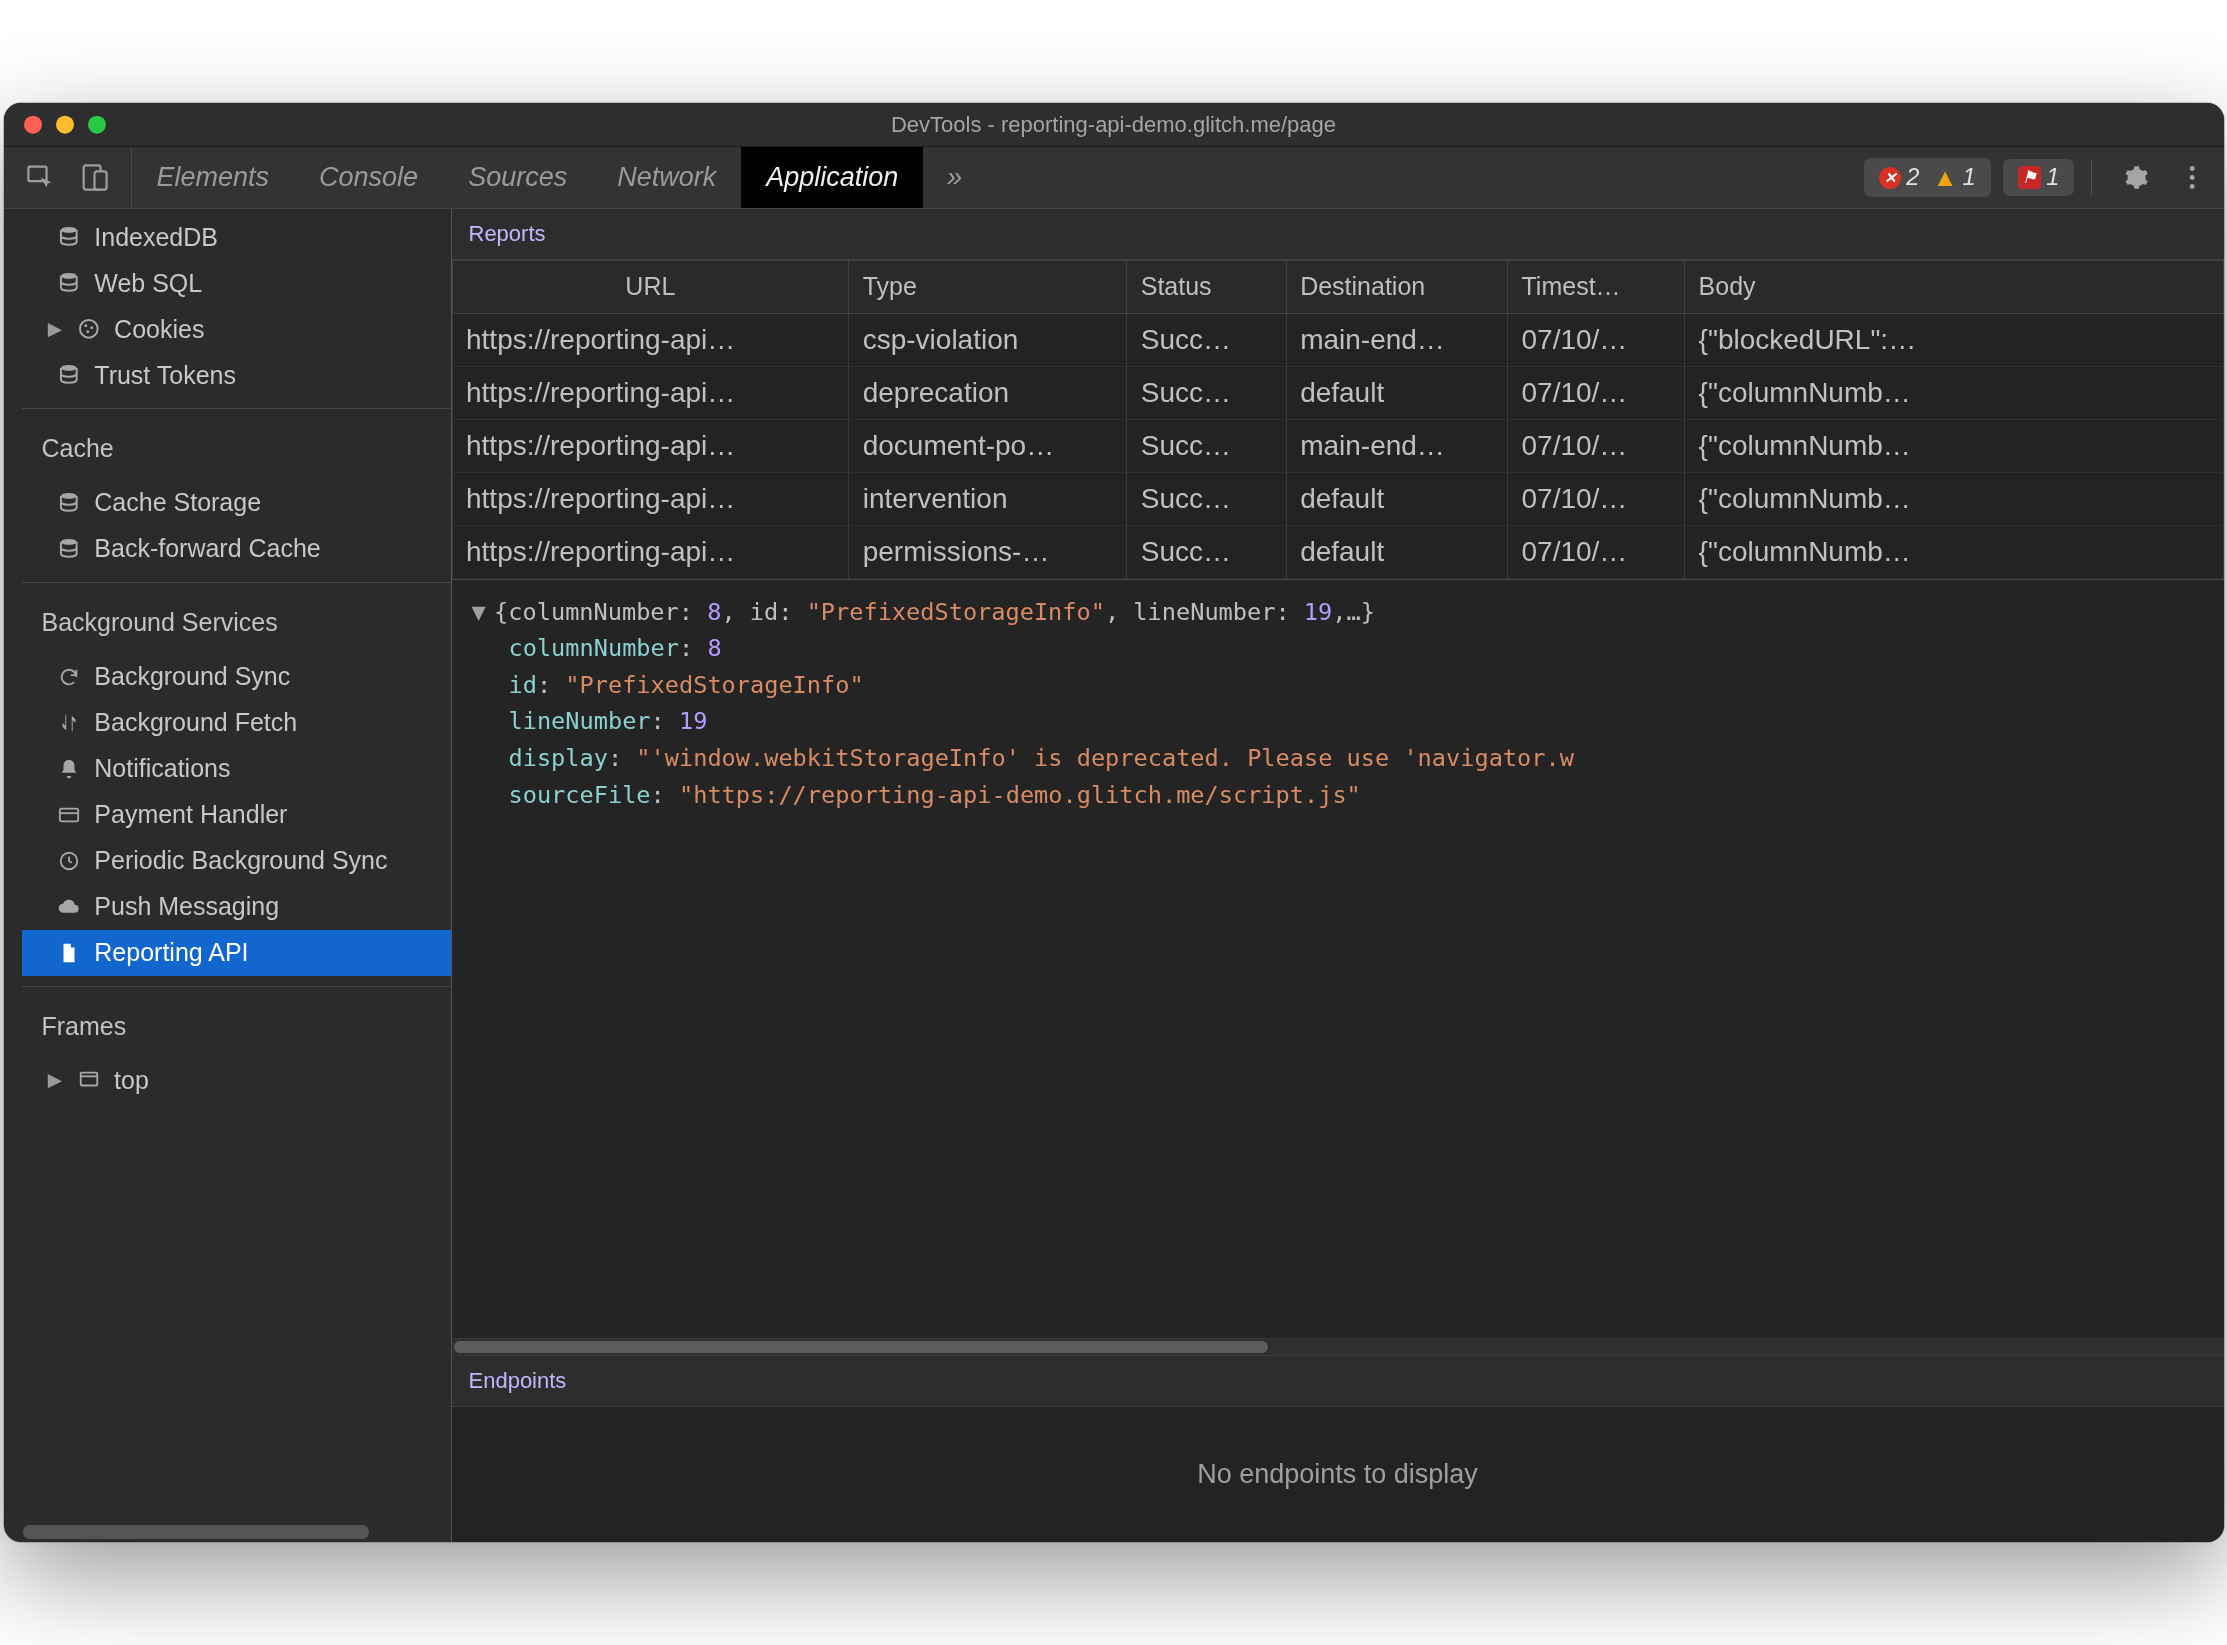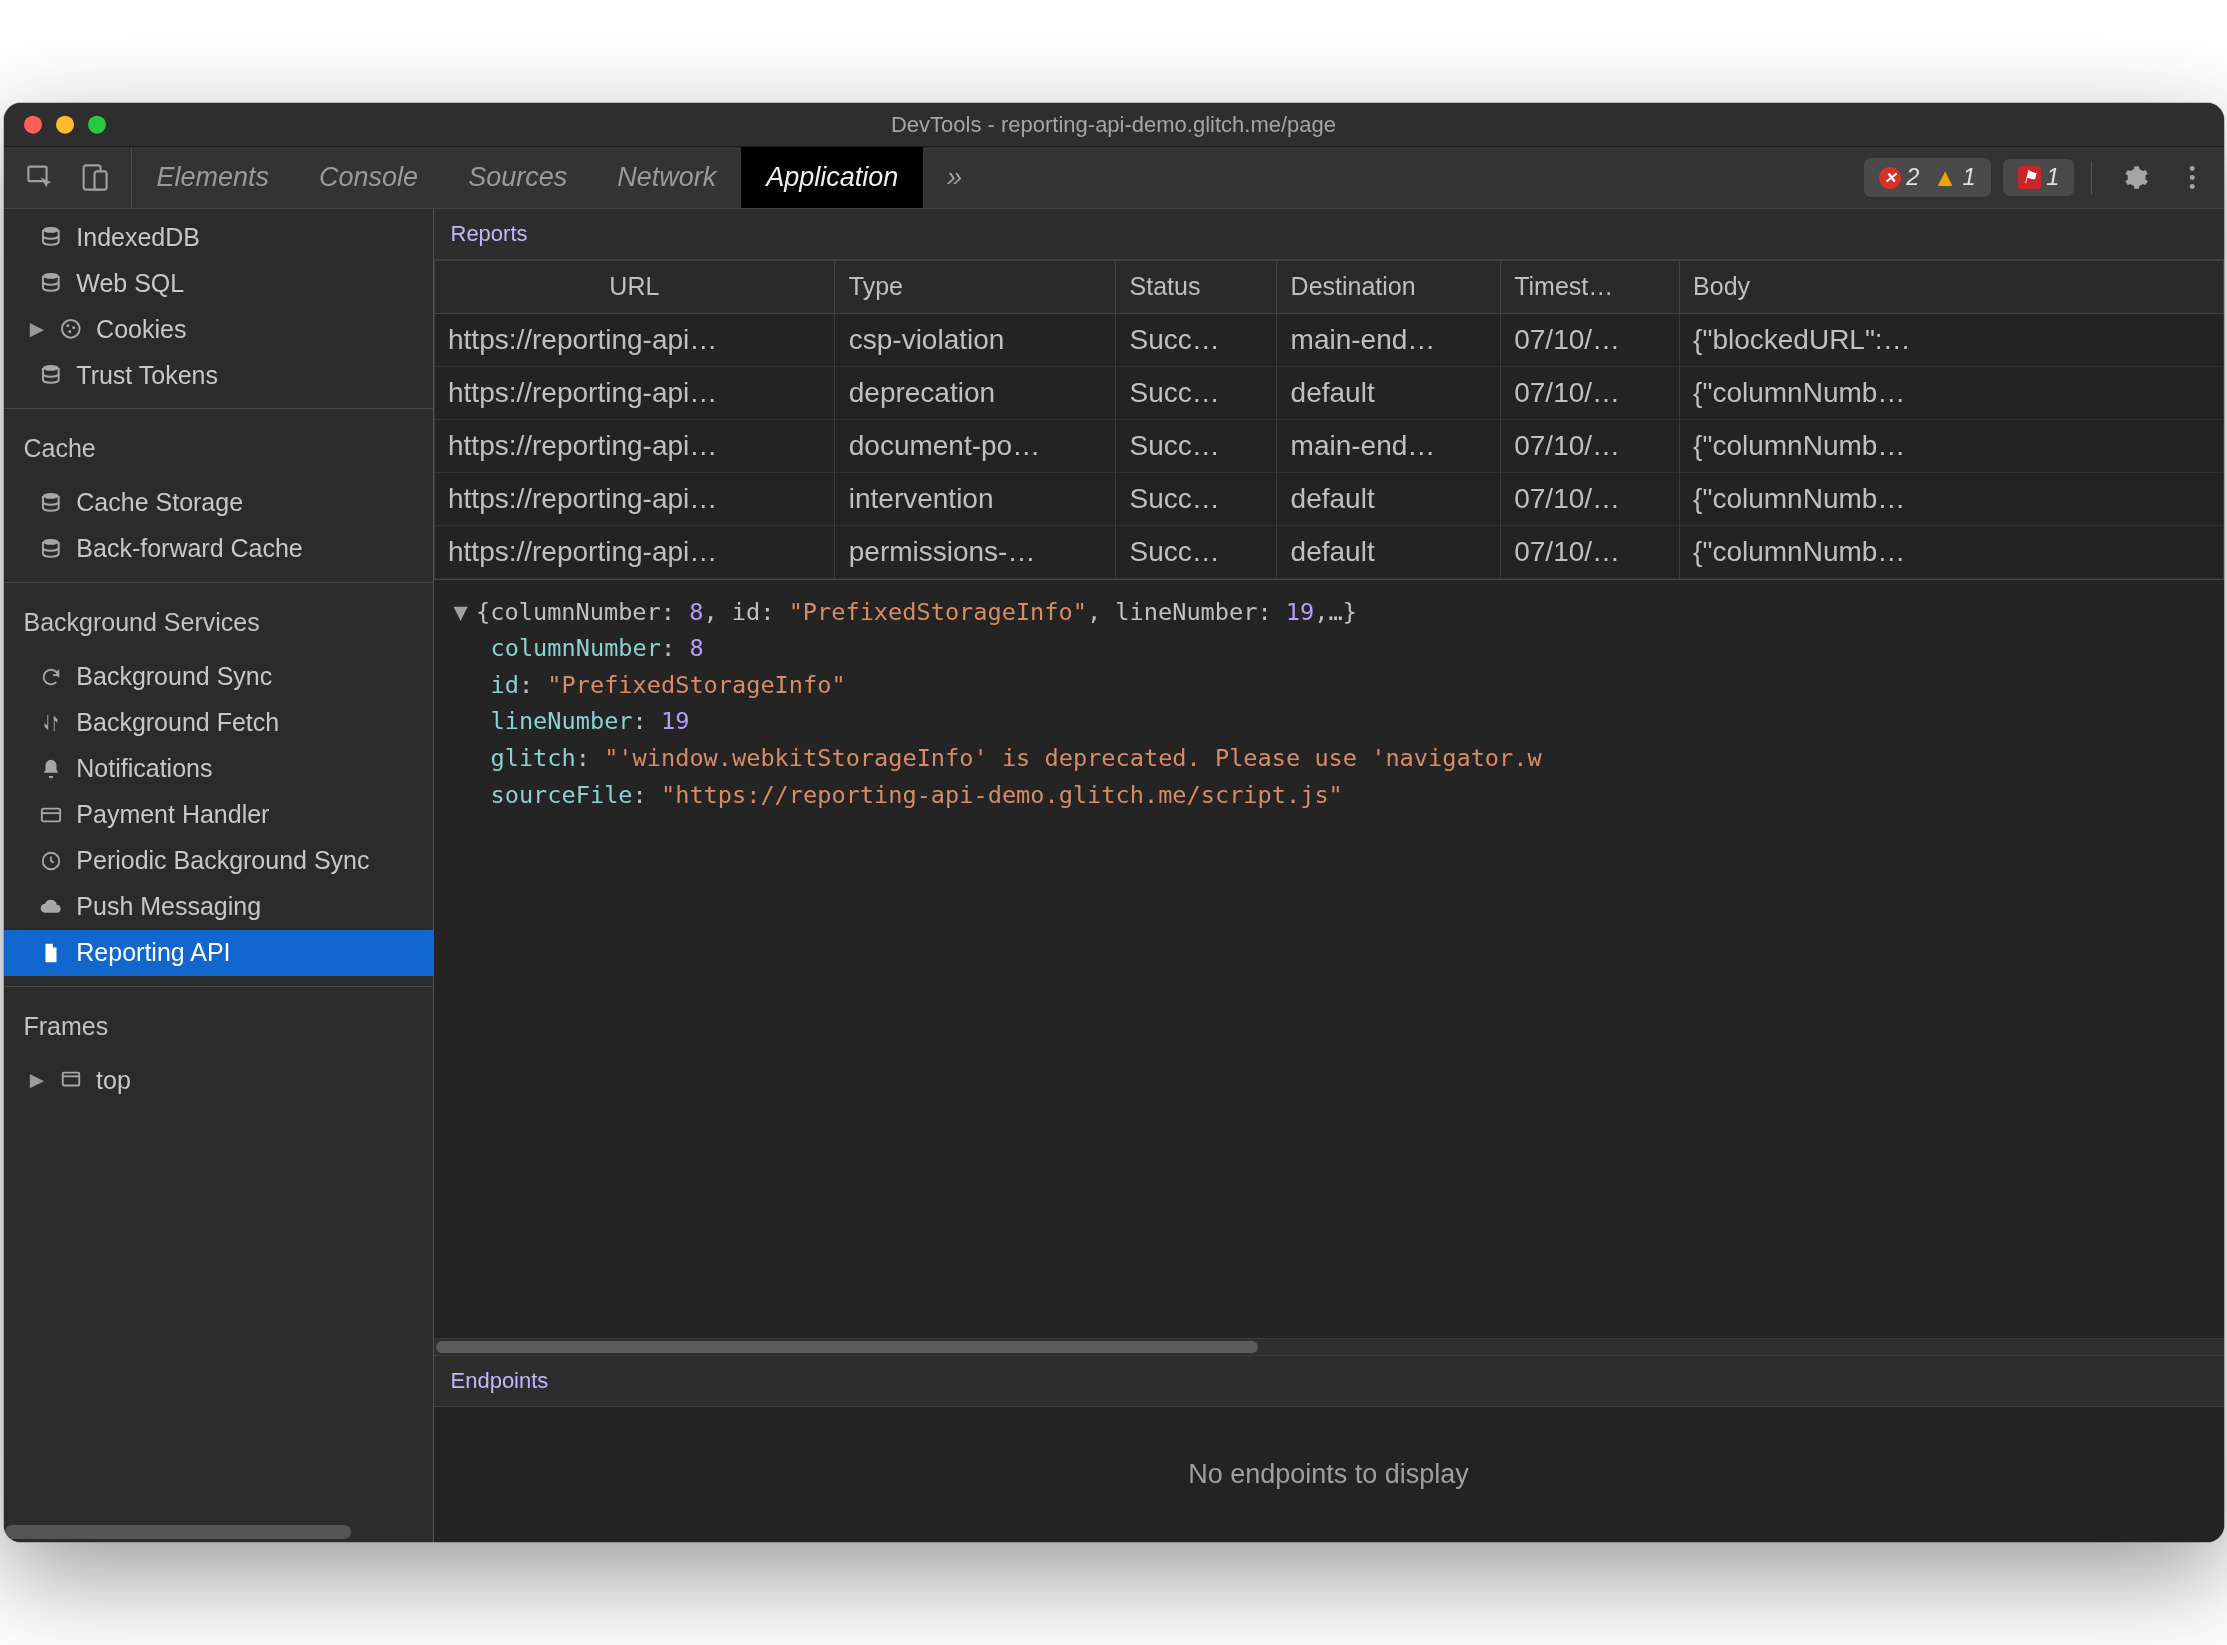--- a/index.html
+++ b/index.html
@@ -85,21 +85,21 @@
 .split {
   flex:1; display:flex; overflow:hidden;
 }
 .sidebar {
   width: 430px;
   background:#2b2b2b;
   border-right: 1.7px solid #555;
   overflow: hidden;
   font-size: 25px;
   color:#c8c8c8;
-  display:flex; flex-direction:column;
+  display:flex; flex-direction:column;margin-left:18px;
 }
 .sidebar-inner { flex:1; overflow:hidden; position:relative; }
 .tree { padding-top: 5px; }
 .tree-item {
   display:flex; align-items:center;
   padding: 8.4px 0 8.4px 34px;
   gap: 11.8px;
   white-space:nowrap;
   cursor:pointer;
   height: 46px;
@@ -477,21 +477,21 @@
         </table>
       </div>
 
       <div class="detail-pane">
         <div class="detail-line">
           <span class="detail-caret">▼</span><span>{columnNumber: </span><span class="num">8</span><span>, id: </span><span class="str">"PrefixedStorageInfo"</span><span>, lineNumber: </span><span class="num">19</span><span>,…}</span>
         </div>
         <div class="detail-line indent-1"><span class="key">columnNumber</span>: <span class="num">8</span></div>
         <div class="detail-line indent-1"><span class="key">id</span>: <span class="str">"PrefixedStorageInfo"</span></div>
         <div class="detail-line indent-1"><span class="key">lineNumber</span>: <span class="num">19</span></div>
-        <div class="detail-line indent-1"><span class="key">glitch</span>: <span class="str">"'window.webkitStorageInfo' is deprecated. Please use 'navigator.w</span></div>
+        <div class="detail-line indent-1"><span class="key">display</span>: <span class="str">"'window.webkitStorageInfo' is deprecated. Please use 'navigator.w</span></div>
         <div class="detail-line indent-1"><span class="key">sourceFile</span>: <span class="str">"https://reporting-api-demo.glitch.me/script.js"</span></div>
       </div>
 
       <div class="hscroll-track">
           <div class="hscroll-thumb"></div>
         </div>
 
       <div class="section-title">Endpoints</div>
       <div class="endpoints-body">
         <span>No endpoints to display</span>

